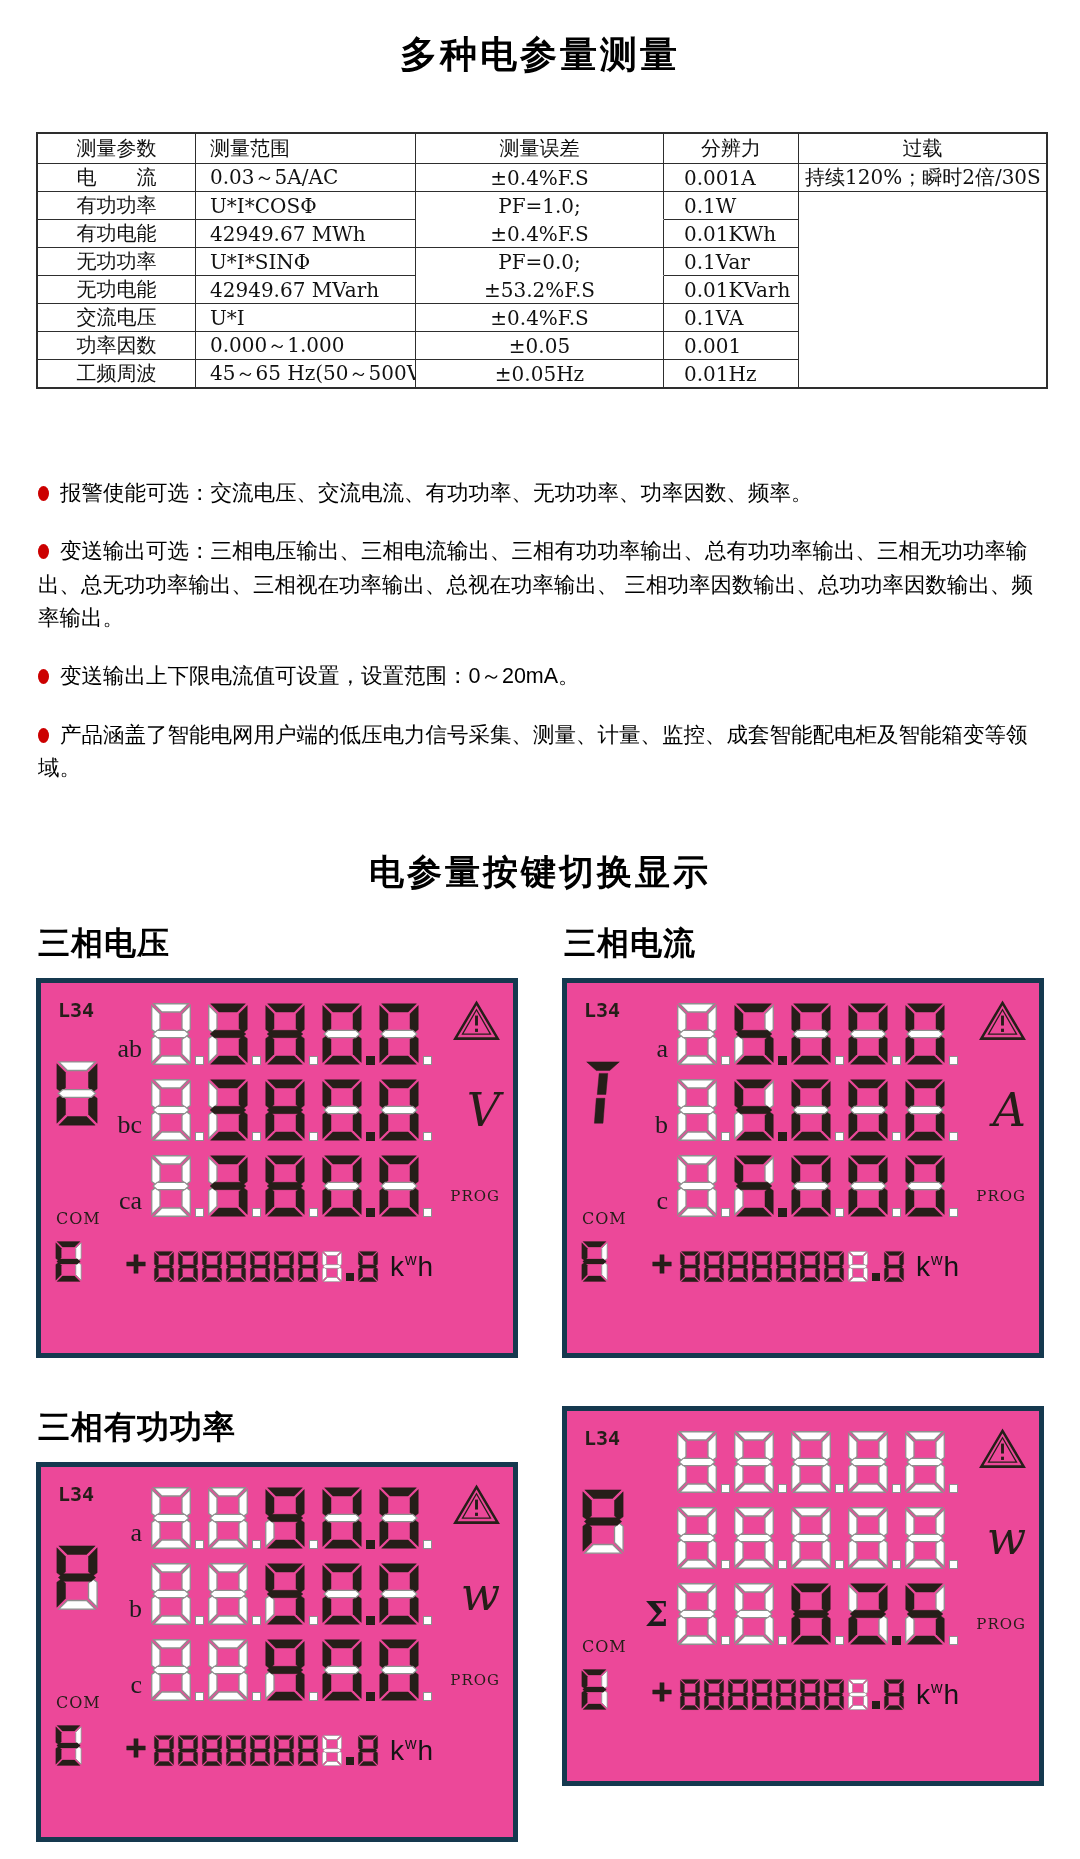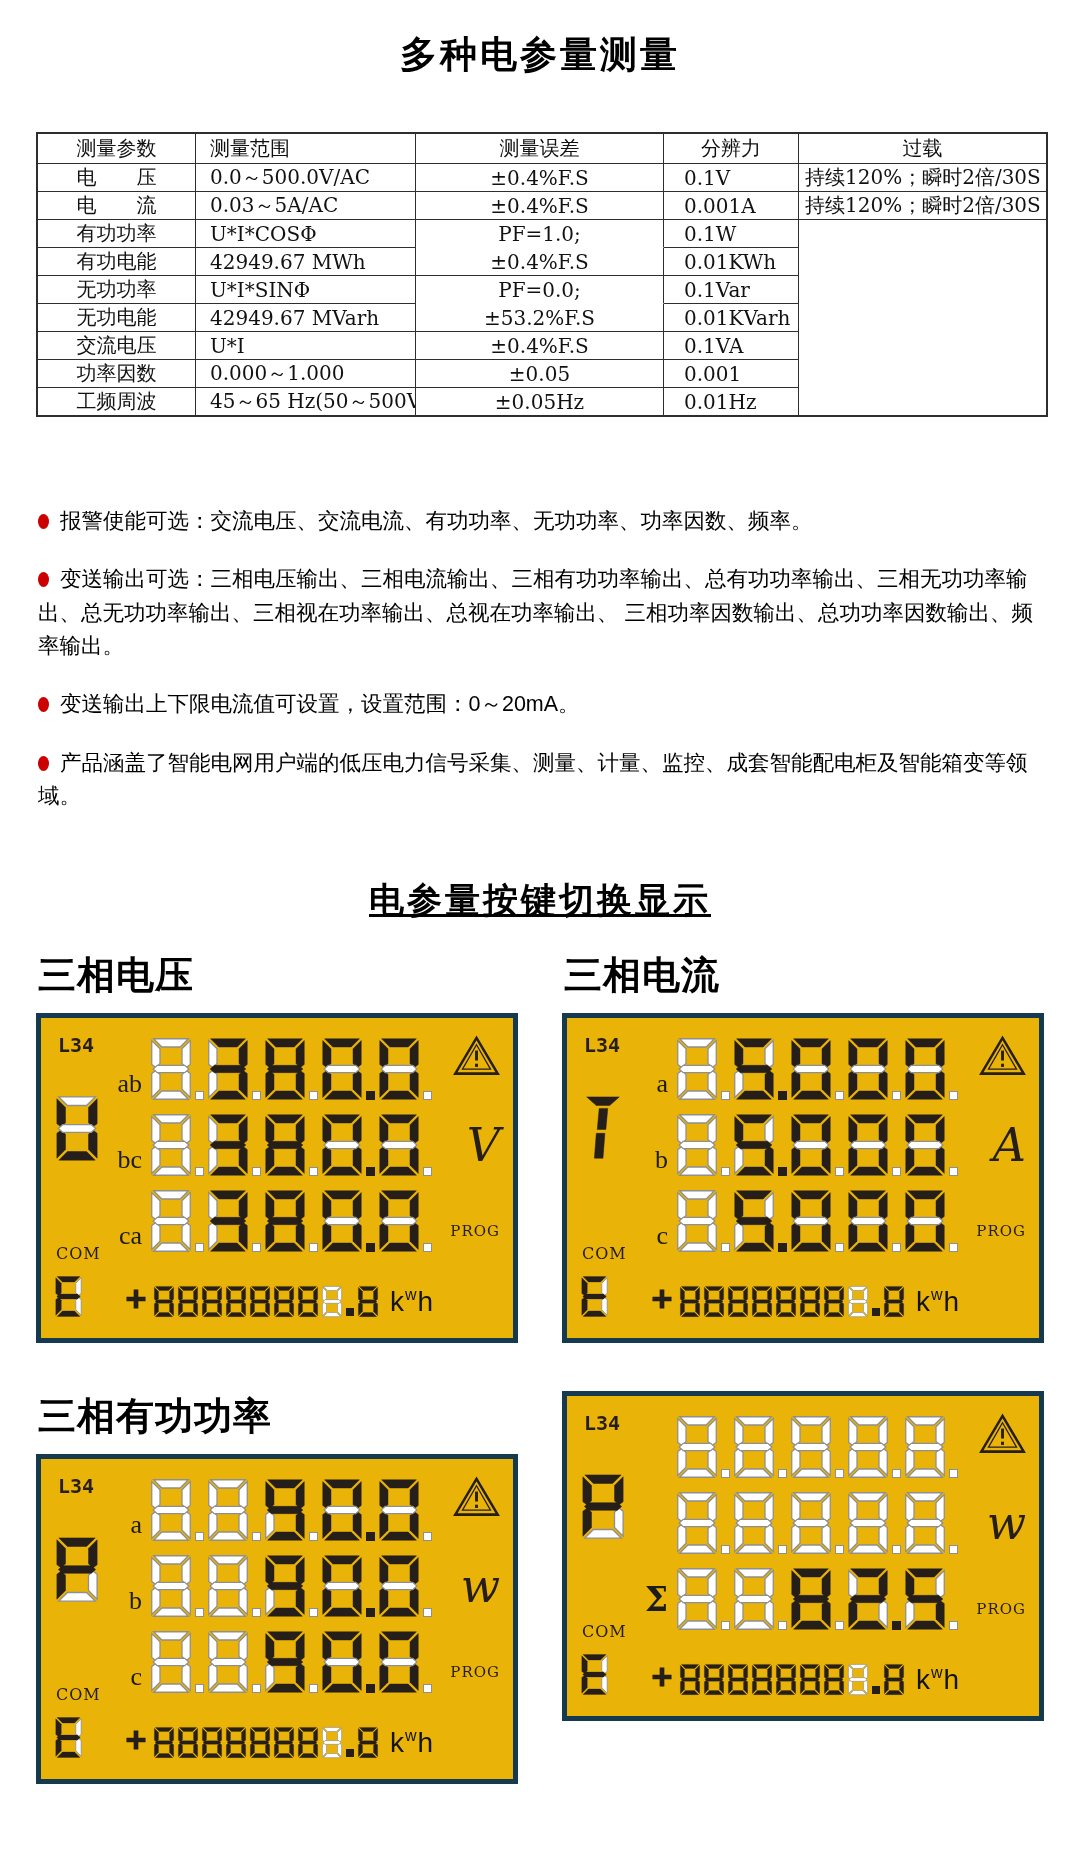--- a/index.html
+++ b/index.html
@@ -9,21 +9,21 @@
     --table-line:#2e2e2e;
   }
   *{box-sizing:border-box;}
   html,body{margin:0;padding:0;}
   body{
     width:1080px;height:1859px;background:#ffffff;color:#000;
     font-family:"Liberation Sans","DejaVu Sans",sans-serif;
     overflow:hidden;
   }
   .h1{font-size:37px;font-weight:bold;text-align:center;margin:30px 0 0;letter-spacing:3px;}
-  .h2{font-size:35px;font-weight:bold;text-align:center;margin:64px 0 6px;letter-spacing:3px;text-decoration:underline;}
+  .h2{font-size:35px;font-weight:bold;text-align:center;margin:64px 0 6px;letter-spacing:3px;}
 
   
   table.spec{
     border-collapse:separate;border-spacing:0;table-layout:fixed;
     margin:52px 36px 0;width:1008px;
     border:2px solid var(--table-line);
     font-family:"DejaVu Serif","Liberation Serif",serif;font-size:20px;color:#111;
   }
   table.spec th,table.spec td{
     border-right:1px solid var(--table-line);
@@ -42,22 +42,22 @@
   .bullets{margin:88px 38px 0;padding:0;list-style:none;font-size:21.5px;line-height:1.55;color:#000;}
   .bullets li{margin-bottom:25px;}
   .bullets li:last-child{margin-bottom:0;}
   .bdot{
     display:inline-block;width:11px;height:15px;border-radius:50%;
     background:var(--accent-red);margin-right:11px;vertical-align:-1px;
   }
 
   
   .panels{display:grid;grid-template-columns:1fr 1fr;column-gap:44px;row-gap:48px;margin:26px 36px 0;}
-  .panel-label{font-size:38px;font-weight:bold;margin:0 0 12px 2px;letter-spacing:1px;}
-  .panel{position:relative;height:330px;background:#eab308;border:5px solid var(--panel-border);padding-left:32px;}
+  .panel-label{font-size:32px;font-weight:bold;margin:0 0 12px 2px;letter-spacing:1px;}
+  .panel{position:relative;height:380px;background:#ec4899;border:5px solid var(--panel-border);padding-left:32px;}
   .ind{position:absolute;left:17px;top:15px;font-family:"DejaVu Sans Mono","Liberation Mono",monospace;
        font-weight:bold;font-size:20px;color:var(--lcd-dark);letter-spacing:0px;}
   .bigletter{position:absolute;left:13px;top:76px;line-height:0;}
   .com{position:absolute;left:15px;top:226px;font-family:"DejaVu Serif",serif;font-size:16px;
        letter-spacing:1px;color:var(--lcd-dark);}
   .lrow{position:absolute;left:56px;display:flex;align-items:flex-end;height:70px;}
   .lrow .lab{width:52px;text-align:right;padding-right:7px;font-family:Liberation Serif, serif;
        font-size:26px;color:#1c1c1c;line-height:1;padding-bottom:5px;}
   .lrow .lab.sigma{font-family:"DejaVu Serif",serif;font-weight:bold;font-size:33px;padding-bottom:16px;}
   .digit{line-height:0;}
@@ -96,27 +96,20 @@
     <thead>
         <tr>
           <th class="c">测量参数</th>
           <th class="l">测量范围</th>
           <th class="c">测量误差</th>
           <th class="c">分辨力</th>
           <th class="c">过载</th>
         </tr>
       </thead>
     <tbody>
-        <tr>
-          <td class="c">电　　压</td>
-          <td class="l">0.0～500.0V/AC</td>
-          <td class="c">±0.4%F.S</td>
-          <td class="l2">0.1V</td>
-          <td class="c">持续120%；瞬时2倍/30S</td>
-        </tr>
         <tr>
           <td class="c">电　　流</td>
           <td class="l">0.03～5A/AC</td>
           <td class="c">±0.4%F.S</td>
           <td class="l2">0.001A</td>
           <td class="c">持续120%；瞬时2倍/30S</td>
         </tr>
         <tr>
           <td class="c">有功功率</td>
           <td class="l">U*I*COSΦ</td>

